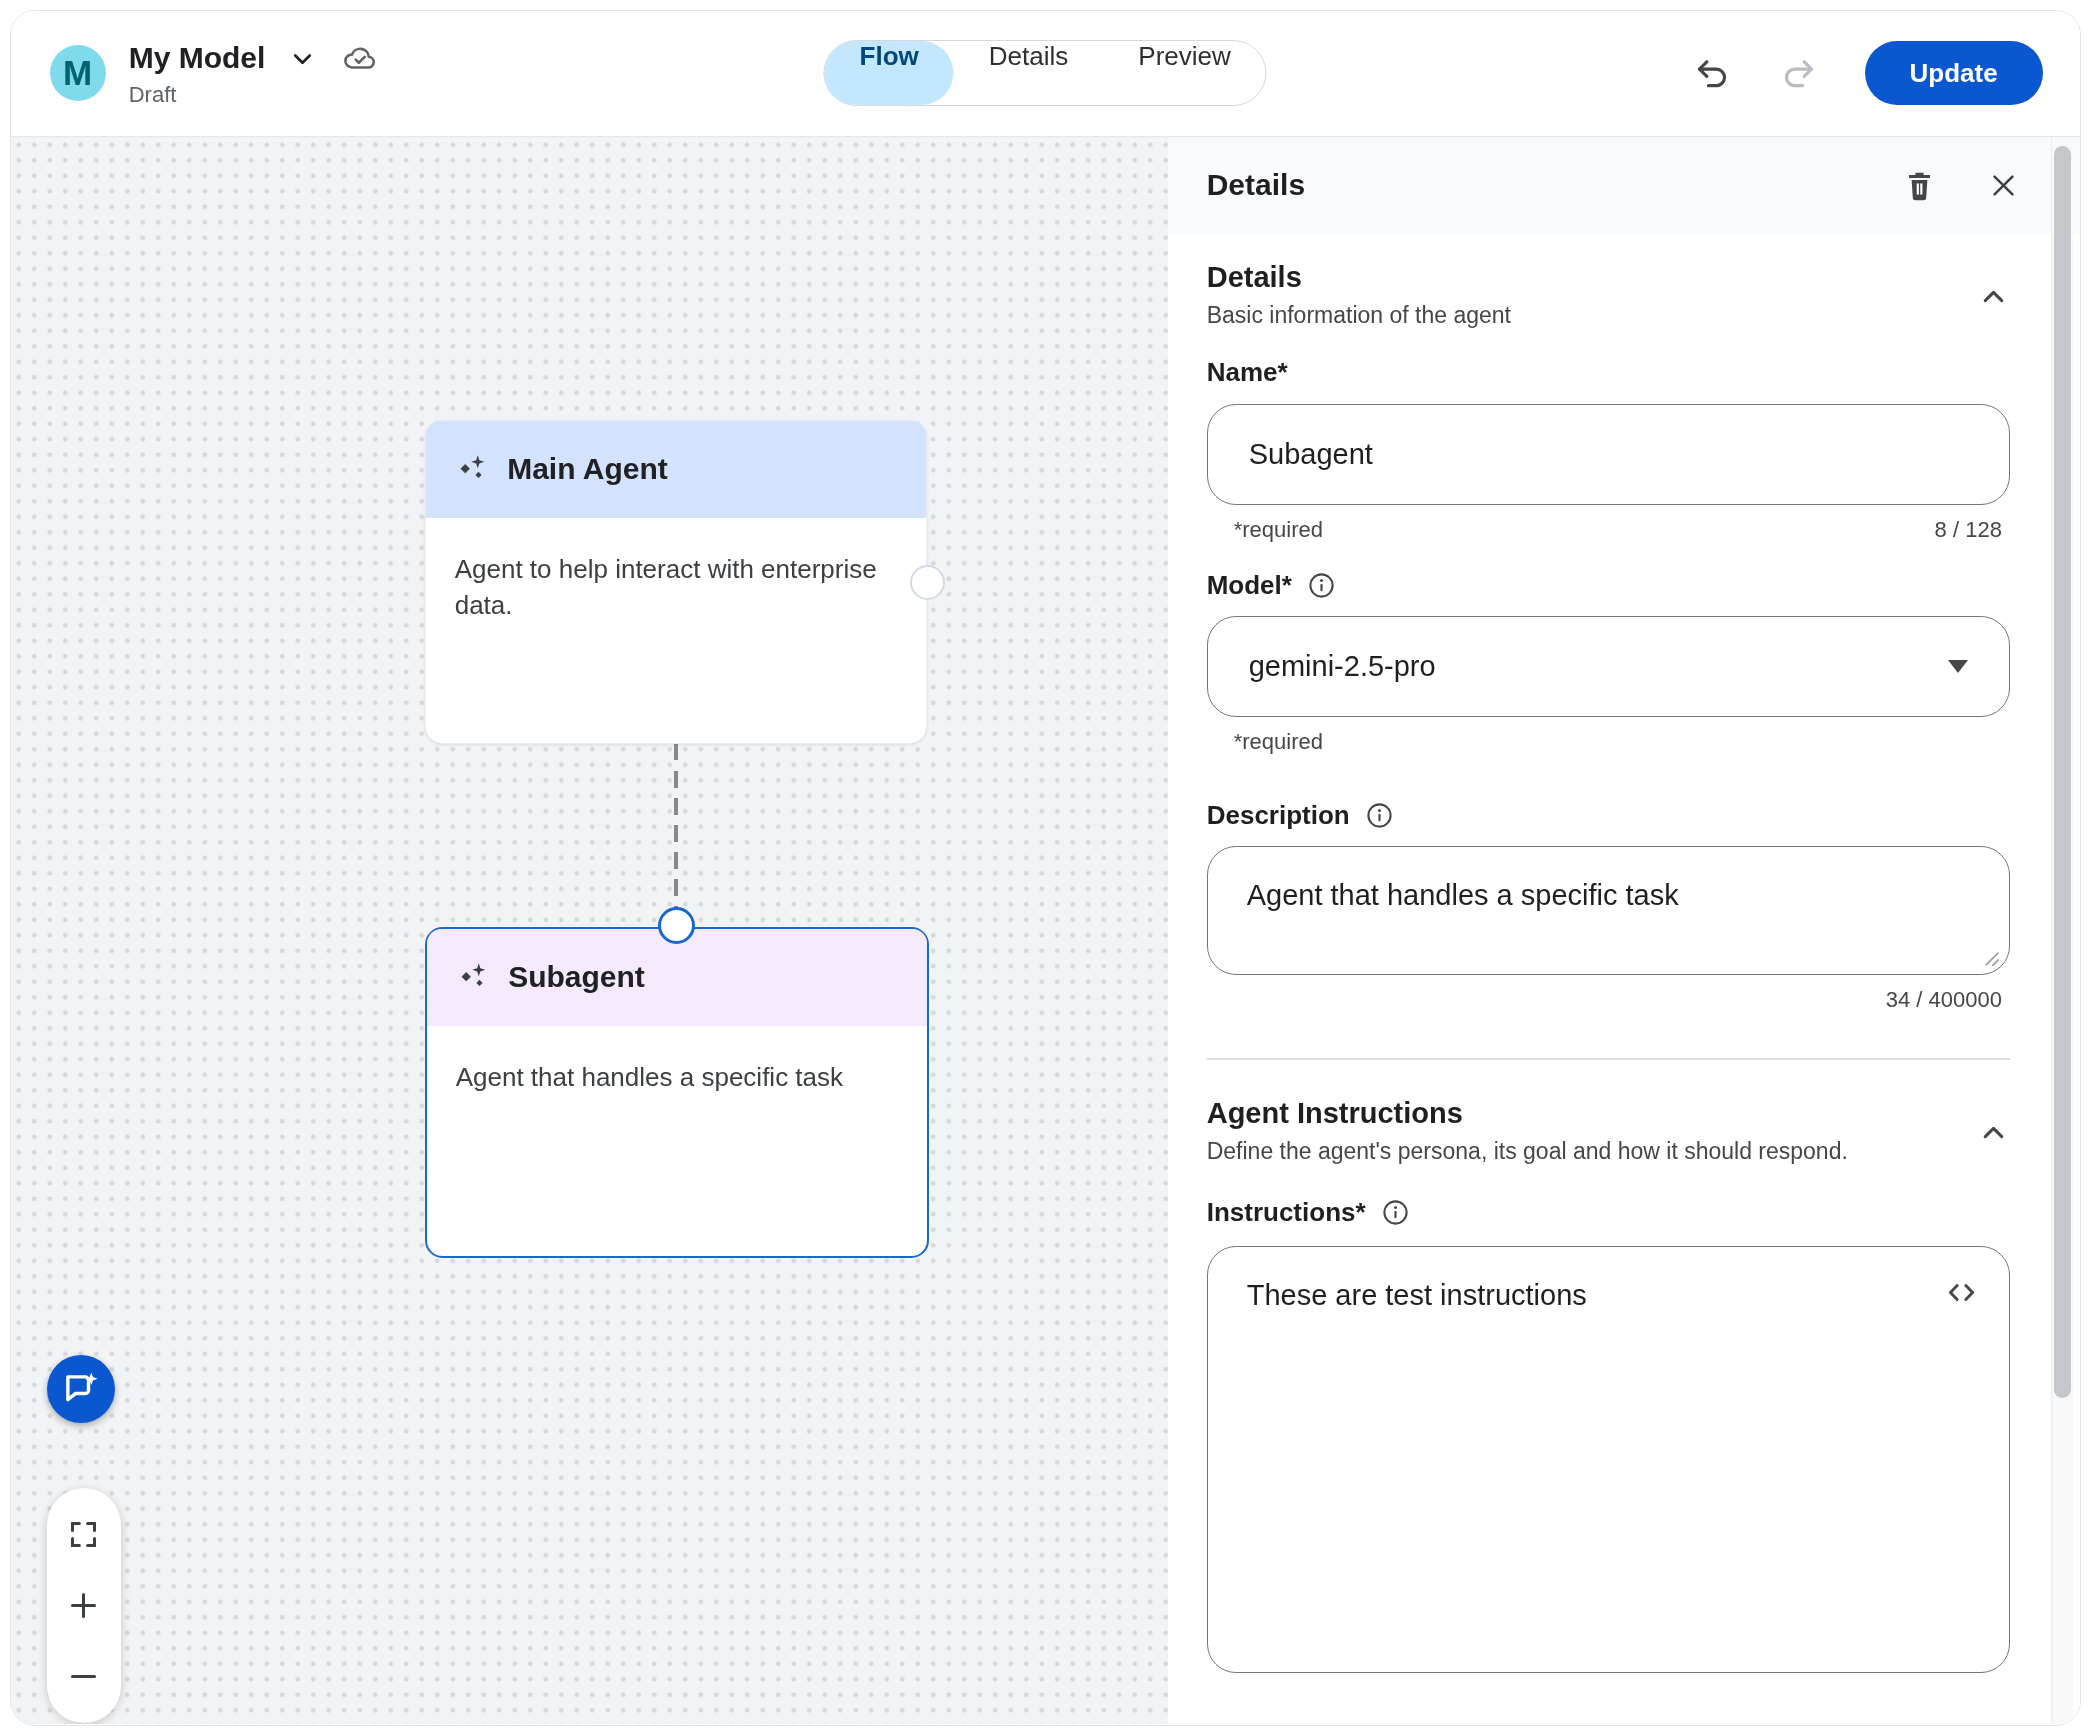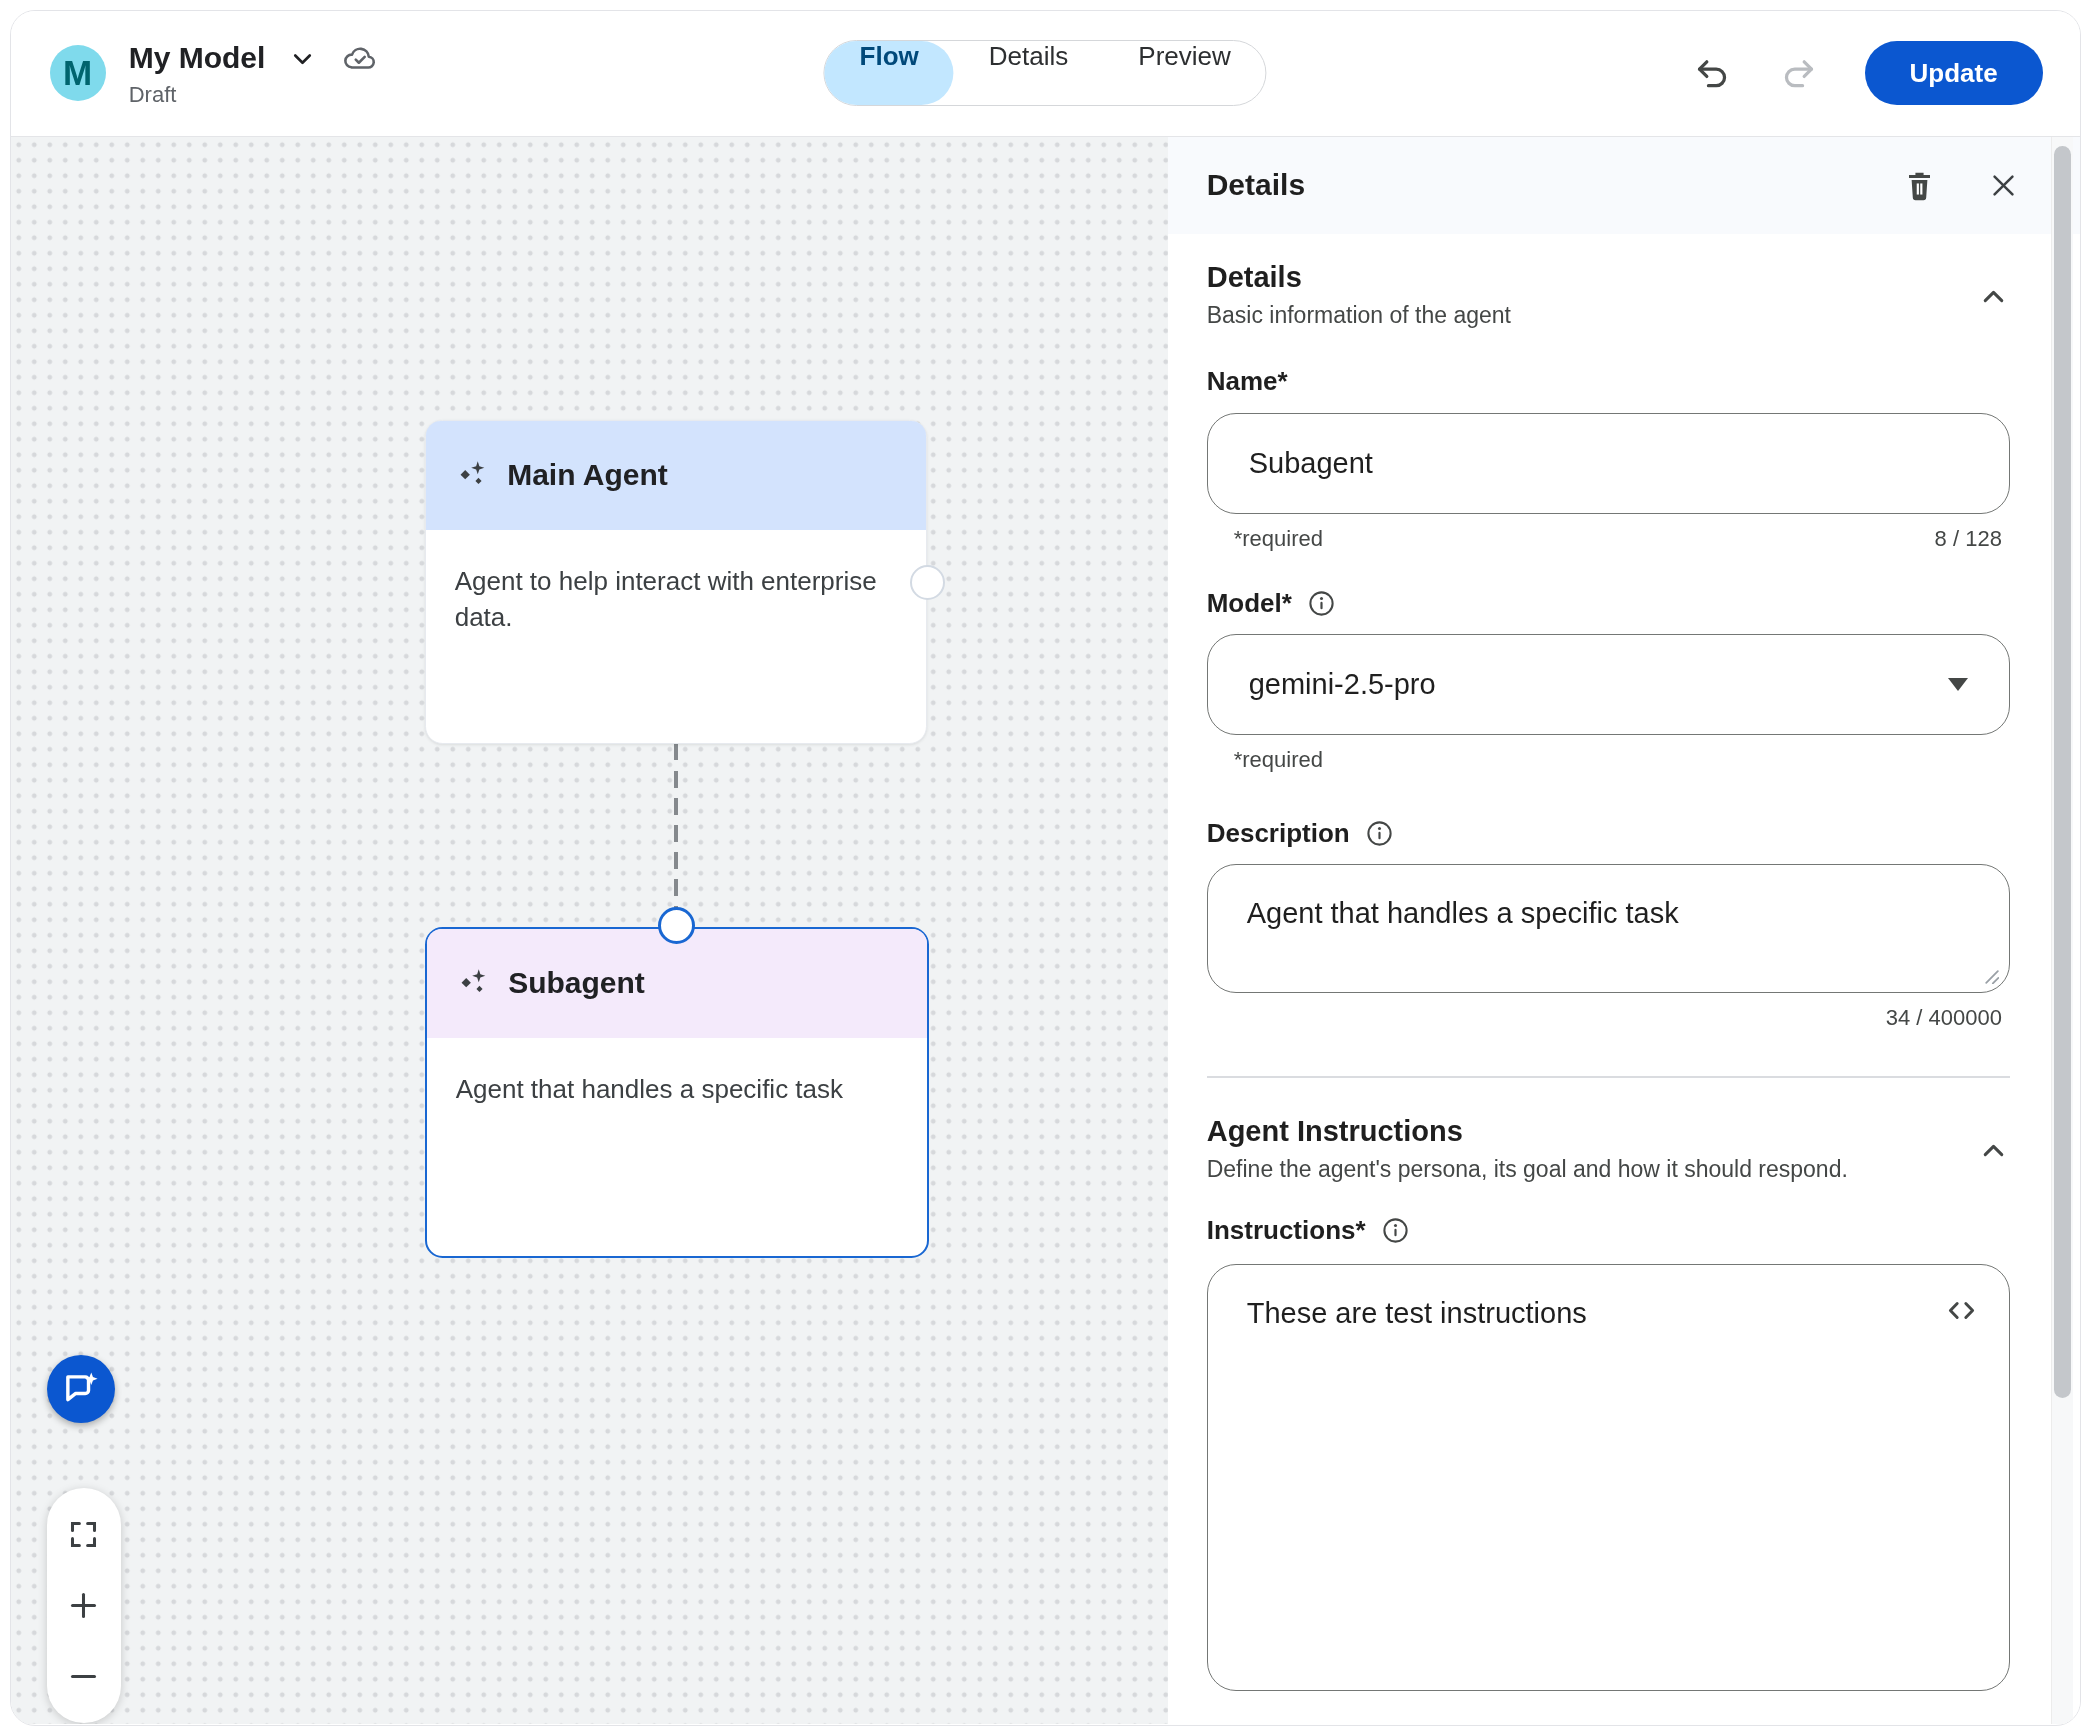--- a/index.html
+++ b/index.html
@@ -25,21 +25,21 @@
     display:flex;align-items:center;padding:0 45px;border:none;}
 
   
   .main{display:flex;height:1587px;}
   .canvas{position:relative;flex:1;overflow:hidden;background-color:#f1f3f4;
     background-image:radial-gradient(circle,#d6d8db 2px,transparent 2.8px);background-size:15.5px 15.5px;}
 
   .node{position:absolute;width:500px;background:#fff;border-radius:17.5px;}
   .node-main{left:414px;top:283px;height:322px;border:1.9px solid #e7eaef;box-shadow:0 1px 2.9px rgba(60,64,67,.12);}
   .node-sub{left:414px;top:790px;height:327px;border:2.9px solid #1967d2;}
-  .node-header{height:89px;display:flex;align-items:center;gap:17.5px;padding:10px 29px;border-radius:14.6px 14.6px 0 0;}
+  .node-header{height:89px;display:flex;align-items:center;gap:17.5px;padding:4px 29px;border-radius:14.6px 14.6px 0 0;}
   .node-main .node-header{background:#d3e3fd;}
   .node-sub .node-header{background:#f4eafb;}
   .node-title{font-size:30px;font-weight:600;color:#202124;}
   .node-body{padding:25px 29px;font-size:26px;color:#3c4043;line-height:1.4;margin-top:8px;}
   .port{position:absolute;background:#fff;border-radius:50%;box-sizing:border-box;}
   .port-right{width:35px;height:35px;border:2.9px solid #d3dae3;right:-19.4px;top:144px;}
   .port-top{width:37px;height:37px;border:3.9px solid #1967d2;left:231px;top:-21.3px;}
   .edge{position:absolute;left:663px;top:607px;width:3.9px;height:182px;
     background-image:repeating-linear-gradient(to bottom,#85898d 0 16.5px,transparent 16.5px 27px);}
 
@@ -77,21 +77,21 @@
   .desc-box{height:129px;}
   .resize-handle{position:absolute;right:9.7px;bottom:7.8px;}
   .divider{height:1.9px;background:#dadce0;margin-top:45px;}
   .instr-box{height:427px;margin-top:17.5px;}
   .code-icon{position:absolute;top:27px;right:29px;cursor:pointer;}
 
   .scroll-track{position:absolute;top:0;right:6.8px;width:21.3px;bottom:0;background:#f7f8f9;border-left:1px solid #ececec;}
   .scroll-thumb{position:absolute;top:9.7px;right:8.7px;width:17.5px;height:1252px;background:#c4c7cb;border-radius:9.7px;}
 
   svg{display:block;}
-  .mt36{margin-top:35px;} .mt42{margin-top:36px;} .mt46{margin-top:45px;} .mt50{margin-top:31px;}
+  .mt36{margin-top:35px;} .mt42{margin-top:27px;} .mt46{margin-top:45px;} .mt50{margin-top:31px;}
 </style>
 </head>
 <body>
 
 <div class="window">
 
   <div class="topbar">
     <div class="avatar">M</div>
     <div class="title-block">
       <div class="title-row">

